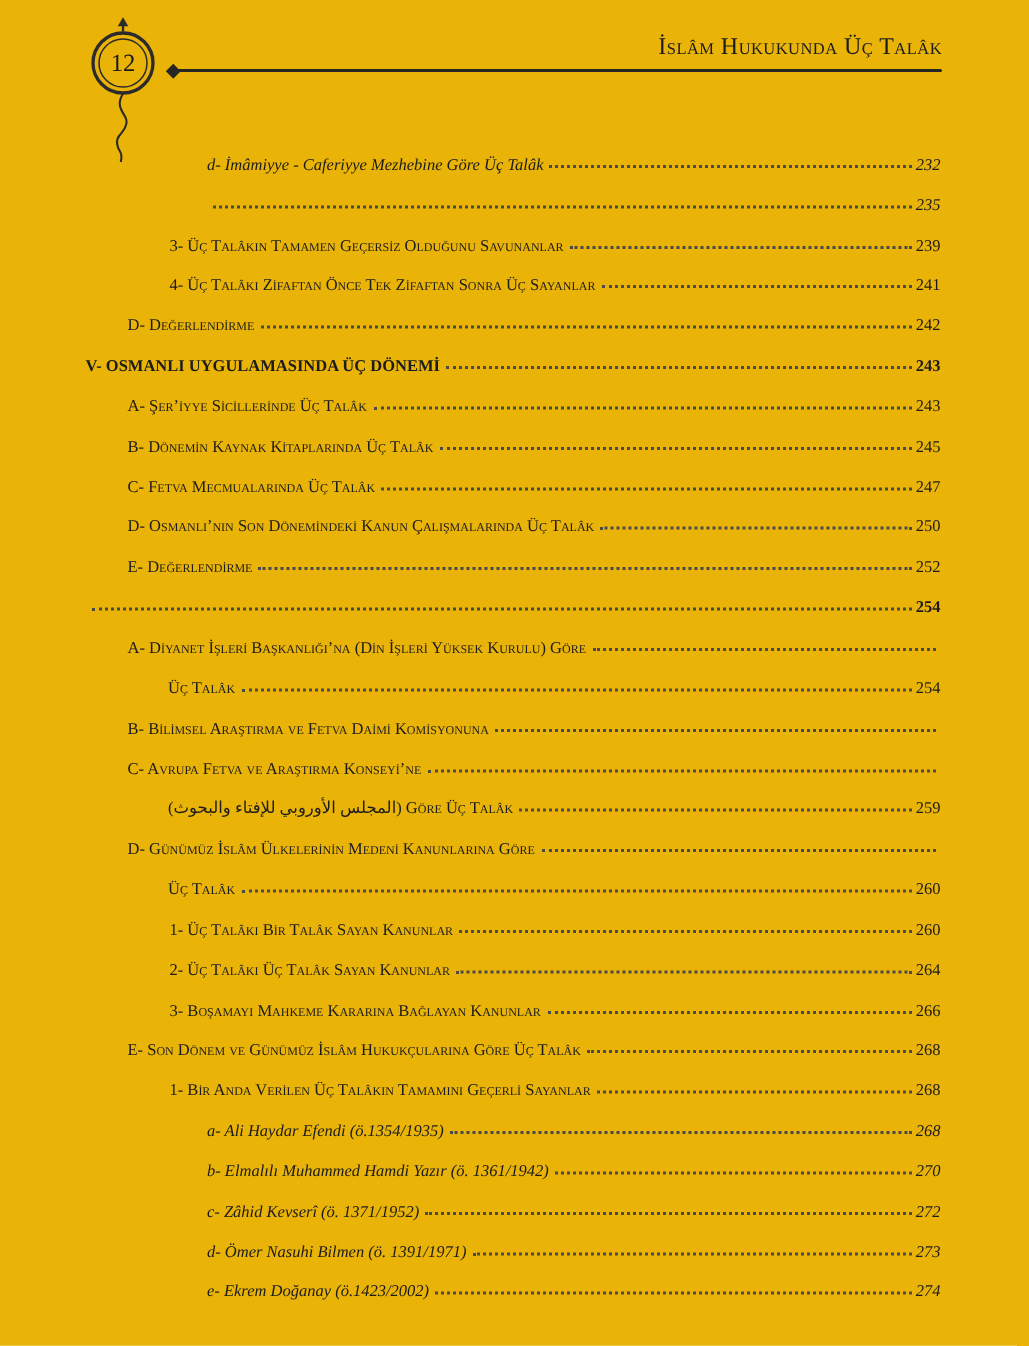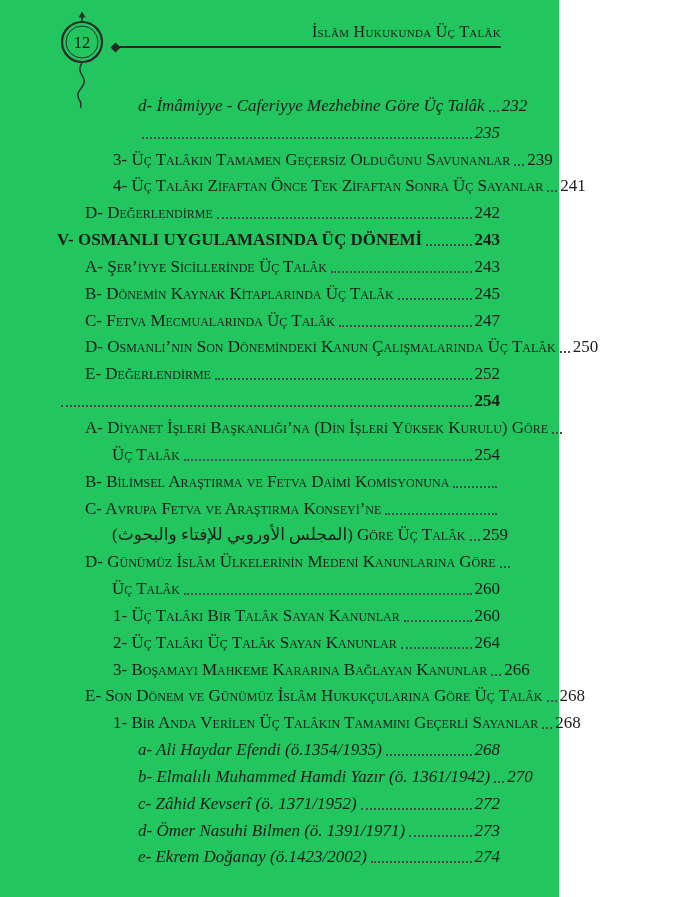--- a/index.html
+++ b/index.html
@@ -4,21 +4,21 @@
 <style>
   * { box-sizing: border-box; }
   html, body { margin: 0; padding: 0; }
   body {
     width: 686px; height: 897px;
     background: #ffffff;
     font-family: "Liberation Serif", "DejaVu Serif", "DejaVu Sans", serif;
     color: #1c1c1c;
     overflow: hidden;
   }
-  .page { position: relative; width: 559px; height: 897px; background: #22c55e; }
+  .page { position: relative; width: 686px; height: 897px; background: #eab308; }
 
   
   .ornament { position: absolute; left: 51px; top: 8px; }
   .running-title {
     position: absolute; top: 23px; right: 58px;
     font-weight: 400; font-size: 16px;
     font-variant: small-caps;
     letter-spacing: 0.3px;
     white-space: nowrap;
   }
@@ -31,21 +31,21 @@
     transform: rotate(45deg); flex: 0 0 auto;
   }
   .rule-line {
     flex: 1 1 auto; height: 2.2px; background: #262626;
     margin-left: -3px; border-radius: 1px;
   }
 
   
   .toc {
     position: absolute; left: 57px; right: 59px; top: 89px;
-    font-size: 17px;
+    font-size: 11px;
   }
   .toc-entry.lvl0 { padding-left: 0;    font-weight: 700; }
   .toc-entry.lvl1 { padding-left: 28px; }
   .toc-entry.lvl2 { padding-left: 56px; }
   .toc-entry.lvl3 { padding-left: 81px; font-style: italic; }
   .toc-entry.sc   { font-variant: small-caps; }
 
   .toc-line { display: flex; align-items: flex-end; height: 26.85px; }
   .toc-line.cont { padding-left: 27px; }
   .toc-text { flex: 0 0 auto; white-space: nowrap; }

